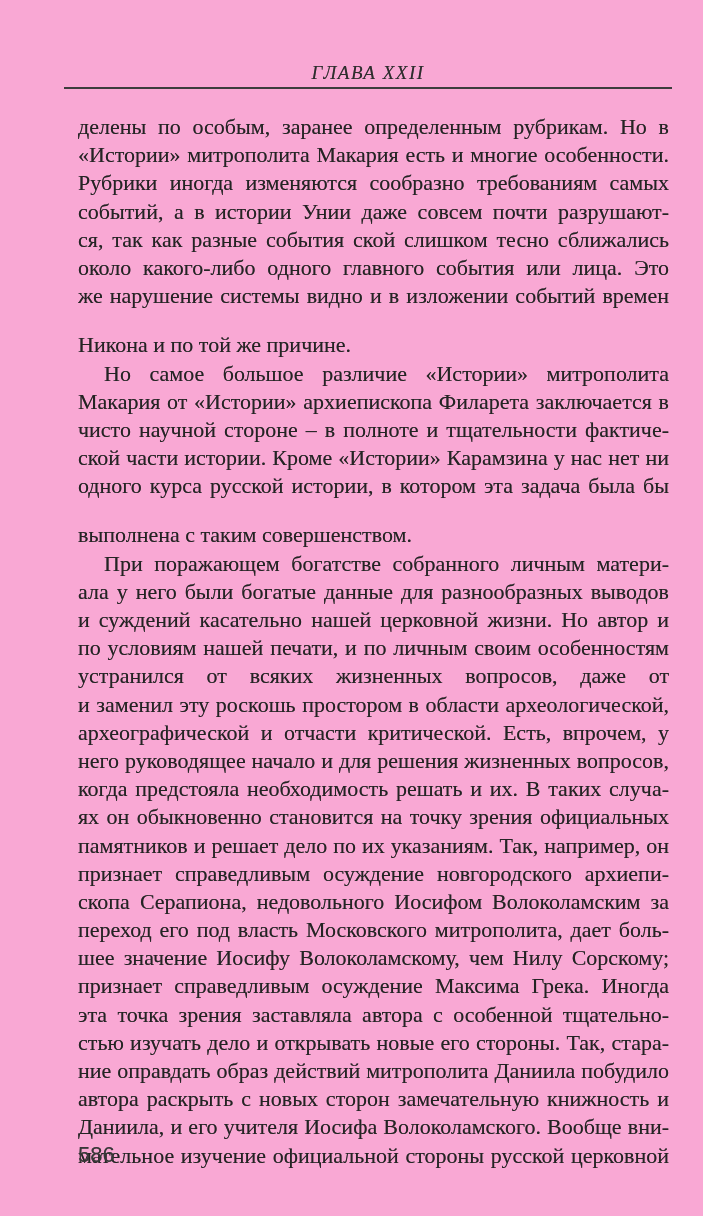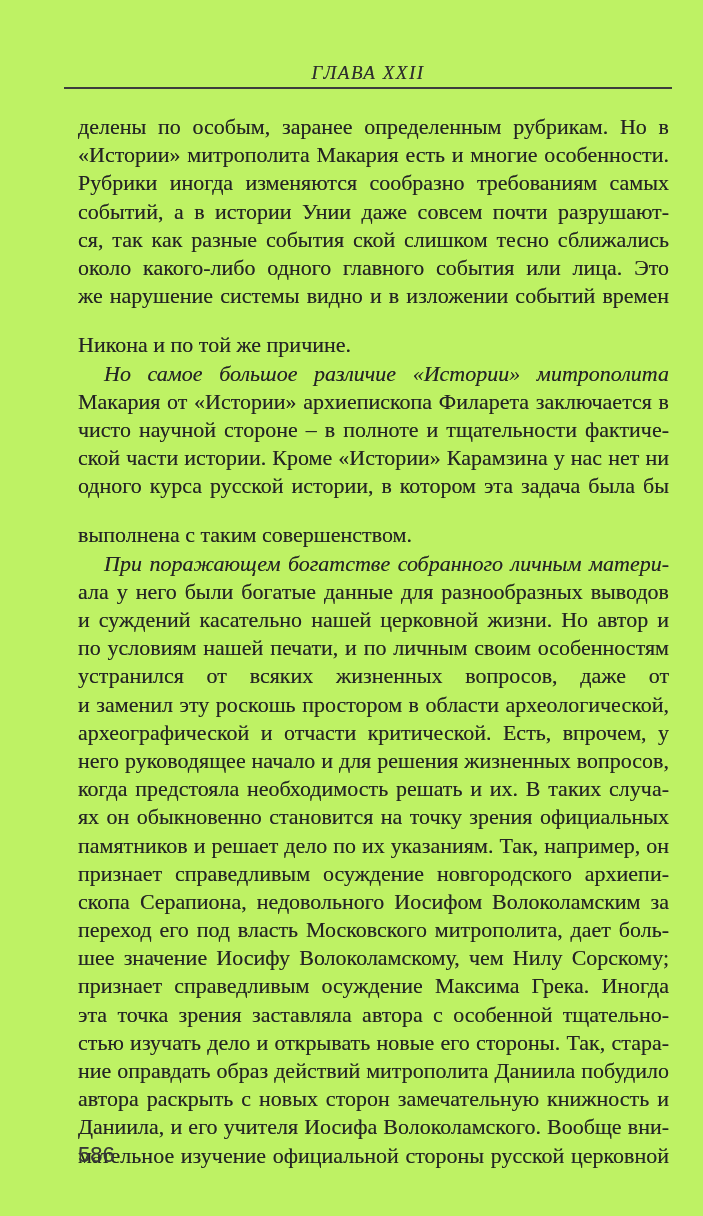--- a/index.html
+++ b/index.html
@@ -4,21 +4,21 @@
 <style>
   html, body {
     margin: 0;
     padding: 0;
     background: #ffffff;
   }
   .page {
     position: relative;
     width: 703px;
     height: 1216px;
-    background: #bef264;
+    background: #f9a8d4;
     overflow: hidden;
     font-family: "Liberation Serif", serif;
   }
   .running-head {
     position: absolute;
     left: 64px;
     top: 62px;
     width: 608px;
     border-bottom: 2.5px solid #3d3d3d;
     text-align: center;
@@ -47,21 +47,20 @@
     text-align: justify;
     text-align-last: justify;
     overflow: hidden;
   }
   .line.lastline {
     text-align-last: left;
     margin-top: 21px;
   }
   .line.indent {
     padding-left: 26px;
-    font-style: italic;
   }
   .page-number {
     position: absolute;
     left: 78px;
     top: 1142px;
     font-family: "Liberation Sans", sans-serif;
     font-size: 22px;
     color: #383838;
     text-shadow: 0 0 0.5px rgba(56,56,56,0.5);
   }

